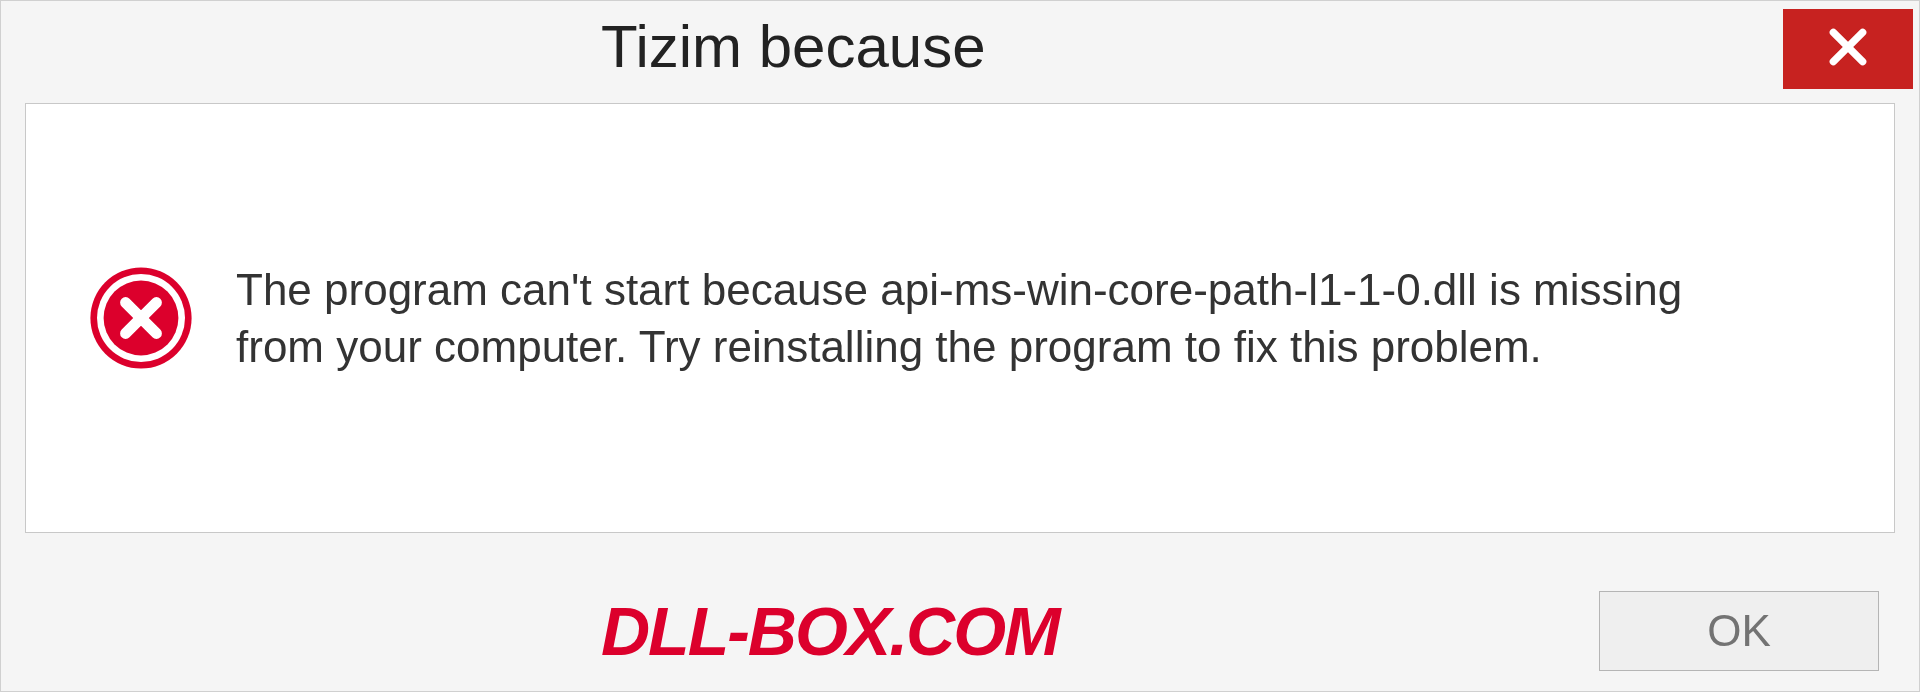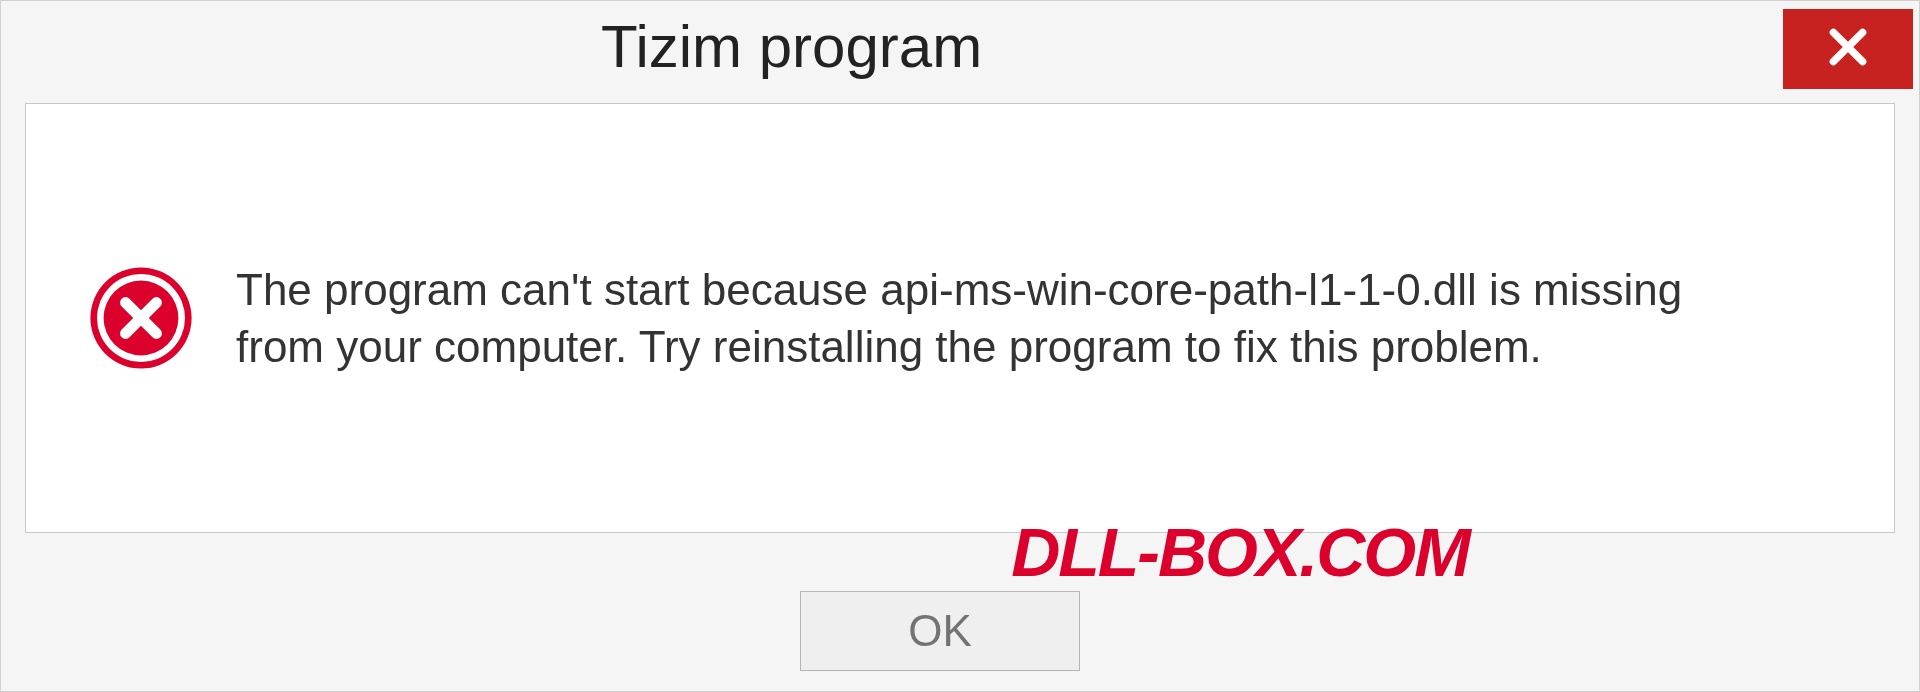--- a/index.html
+++ b/index.html
@@ -77,21 +77,20 @@
     }
     .footer {
       position: absolute;
       bottom: 20px;
       left: 0;
       right: 0;
       display: flex;
       align-items: center;
       justify-content: space-between;
       padding: 0 40px 0 0;
-      flex-direction: column;
     }
     .watermark {
       font-size: 68px;
       font-weight: 900;
       font-style: italic;
       color: #dc002c;
       letter-spacing: -2px;
       margin-left: 600px;
       font-family: Arial Black, Arial, sans-serif;
     }
@@ -107,21 +106,21 @@
       justify-content: center;
       cursor: pointer;
       font-family: inherit;
     }
   </style>
 </head>
 <body>
 
 <div class="dialog-outer">
   <div class="title-bar">
-    <div class="title-text">Tizim program</div>
+    <div class="title-text">Tizim because</div>
     <div class="close-btn">
       <span>
         <svg viewBox="0 0 24 24">
           <path d="M4 4 L20 20 M20 4 L4 20" stroke="#ffffff" stroke-width="4" stroke-linecap="round" fill="none"></path>
         </svg>
       </span>
     </div>
   </div>
 
   <div class="content-panel">

